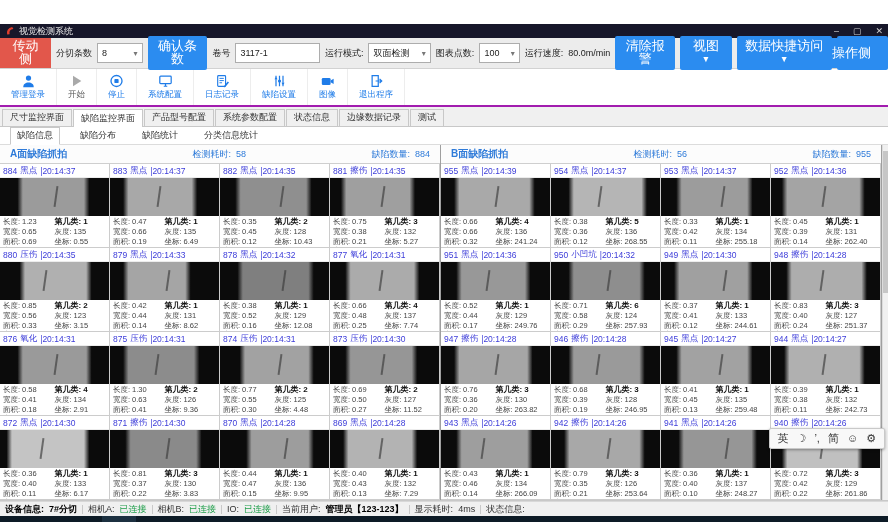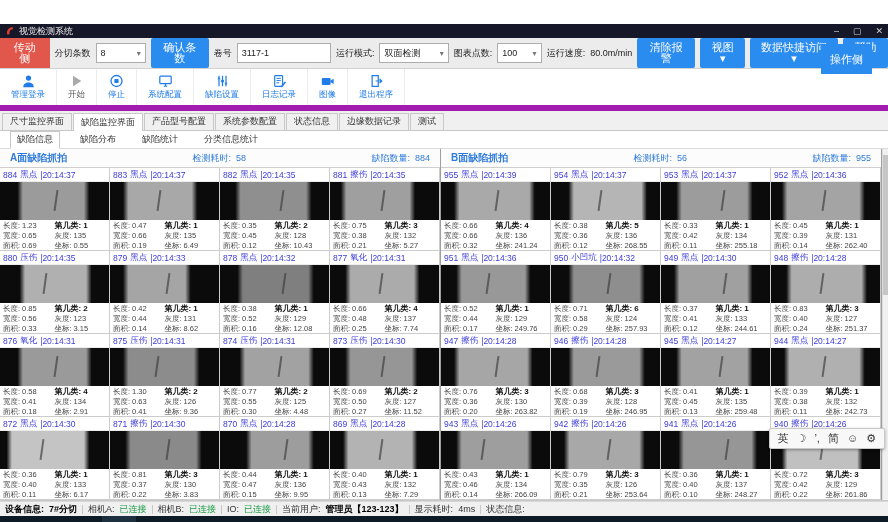--- a/index.html
+++ b/index.html
@@ -7,33 +7,33 @@
   .screen{position:relative;width:888px;height:522px;display:flex;flex-direction:column;background:#fff;margin-top:24px;}
 
   
   .titlebar{height:14px;background:#17172a;color:#e8e8e8;display:flex;align-items:center;padding:0 5px;font-size:9px;flex:0 0 auto;}
   .titlebar .logo{width:10px;height:10px;margin-right:4px;flex:0 0 auto;}
   .win-controls{margin-left:auto;display:flex;gap:14px;color:#cfcfcf;font-size:9px;align-items:center;}
   .win-controls span{cursor:default;line-height:1;}
 
   
   .toolbar1{height:30px;background:#ececec;border-bottom:1px solid #d2d2d2;display:flex;align-items:center;gap:5px;padding:0 0 0 0;position:relative;flex:0 0 auto;font-size:9px;color:#222;}
-  .btn{border:none;font-size:11px;padding:4px 8px;border-radius:2px;cursor:pointer;line-height:1;font-family:Liberation Sans, sans-serif;}
+  .btn{border:none;font-size:13px;padding:4px 8px;border-radius:2px;cursor:pointer;line-height:1;font-family:Liberation Mono, monospace;}
   .btn-red{background:#e2574b;color:#fff;border-radius:0;height:30px;padding:0 9px;}
   .btn-blue{background:#2b8cf0;color:#fff;}
   .combo,.textinput{background:#fff;border:1px solid #adadad;height:18px;display:flex;align-items:center;padding:0 4px;font-size:9px;color:#222;}
   .combo .caret{margin-left:auto;color:#777;font-size:8px;padding-left:6px;}
   .combo.w-sm{width:42px;} .combo.w-md{width:62px;} .combo.w-xs{width:36px;}
   .textinput{width:88px;}
   .lab{white-space:nowrap;color:#222;}
-  .op-side{position:absolute;right:16px;top:0;height:36px;display:flex;align-items:flex-end;}
+  .op-side{position:absolute;right:8px;top:0;height:36px;display:flex;align-items:flex-start;}
   .op-side .btn{height:30px;border-radius:0;padding:0 9px;}
 
   
-  .toolbar2{height:36px;background:#fff;border-bottom:6px solid #a21caf;display:flex;align-items:stretch;flex:0 0 auto;}
+  .toolbar2{height:36px;background:#fff;border-bottom:2px solid #a21caf;display:flex;align-items:stretch;flex:0 0 auto;}
   .action{display:flex;flex-direction:column;align-items:center;justify-content:center;gap:1px;padding:0 11px;border-right:1px solid #ededed;cursor:pointer;color:#1f7ce8;}
   .action svg{width:15px;height:14px;display:block;}
   .action .alab{font-size:8.5px;color:#1f7ce8;white-space:nowrap;}
   .action.disabled{color:#a9a9a9;}
   .action.disabled .alab{color:#555;}
 
   
   .tabs1{height:17px;background:#f0f0f0;display:flex;align-items:flex-end;padding:2px 2px 0 2px;gap:1px;border-bottom:1px solid #c8c8c8;flex:0 0 auto;}
   .tab{font-size:9px;padding:1px 7px 2px 7px;background:#f0f0f0;border:1px solid #c8c8c8;border-bottom:none;color:#333;white-space:nowrap;cursor:pointer;}
   .tab.active{background:#fff;position:relative;top:1px;padding-top:2px;}
@@ -164,36 +164,36 @@
           <svg viewBox="0 0 16 16">
             <rect x="1.5" y="2.5" width="13" height="8.5" rx="1" fill="none" stroke="currentColor" stroke-width="1.4"></rect>
             <path d="M6 14h4M8 11v3" stroke="currentColor" stroke-width="1.4"></path>
           </svg>
         </span>
         <span class="alab">系统配置</span>
       </div>
       <div class="action">
         <span>
           <svg viewBox="0 0 16 16">
+            <rect x="2.5" y="1.8" width="9" height="12.4" rx="1" fill="none" stroke="currentColor" stroke-width="1.3"></rect>
+            <path d="M4.5 5h5M4.5 7.5h5M4.5 10h3" stroke="currentColor" stroke-width="1.1"></path>
+            <path d="M10 13.5l4-5 1.4 1.1-4 5-1.8.7z" fill="currentColor"></path>
+          </svg>
+        </span>
+        <span class="alab">日志记录</span>
+      </div>
+      <div class="action">
+        <span>
+          <svg viewBox="0 0 16 16">
             <path d="M4 2v12M8 2v12M12 2v12" stroke="currentColor" stroke-width="1.4"></path>
             <path d="M4 3.4l-1.8 2.6h3.6zM12 12.6l-1.8-2.6h3.6z" fill="currentColor"></path>
             <circle cx="8" cy="8" r="1.8" fill="currentColor"></circle>
           </svg>
         </span>
         <span class="alab">缺陷设置</span>
-      </div>
-      <div class="action">
-        <span>
-          <svg viewBox="0 0 16 16">
-            <rect x="2.5" y="1.8" width="9" height="12.4" rx="1" fill="none" stroke="currentColor" stroke-width="1.3"></rect>
-            <path d="M4.5 5h5M4.5 7.5h5M4.5 10h3" stroke="currentColor" stroke-width="1.1"></path>
-            <path d="M10 13.5l4-5 1.4 1.1-4 5-1.8.7z" fill="currentColor"></path>
-          </svg>
-        </span>
-        <span class="alab">日志记录</span>
       </div>
       <div class="action">
         <span>
           <svg viewBox="0 0 16 16">
             <rect x="1.5" y="4.5" width="10" height="8" rx="1.5" fill="currentColor"></rect>
             <path d="M11.5 7.5l3.5-2v6l-3.5-2z" fill="currentColor"></path>
           </svg>
         </span>
         <span class="alab">图像</span>
       </div>

